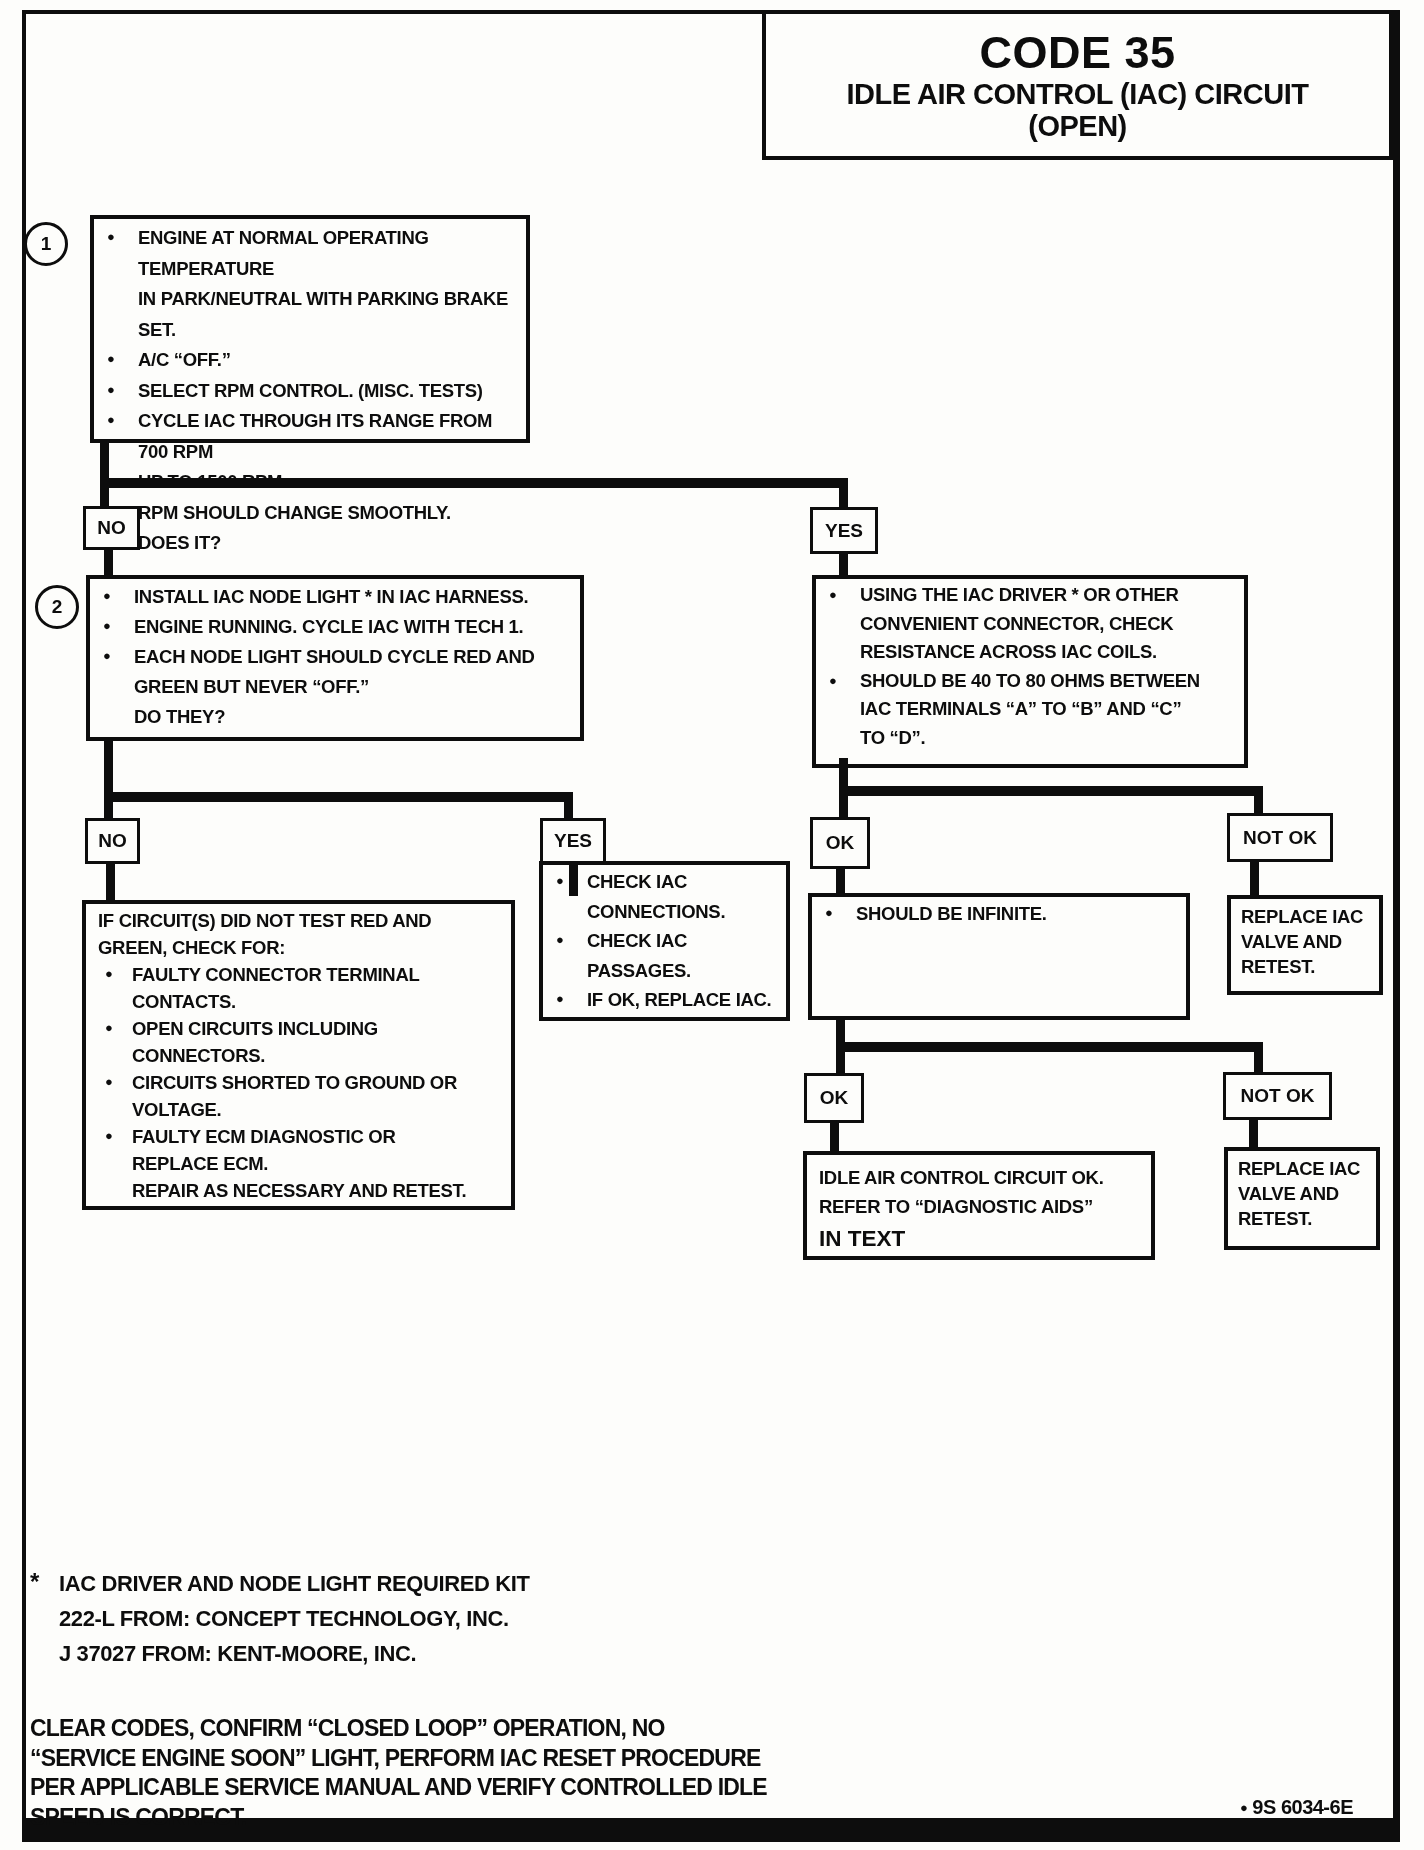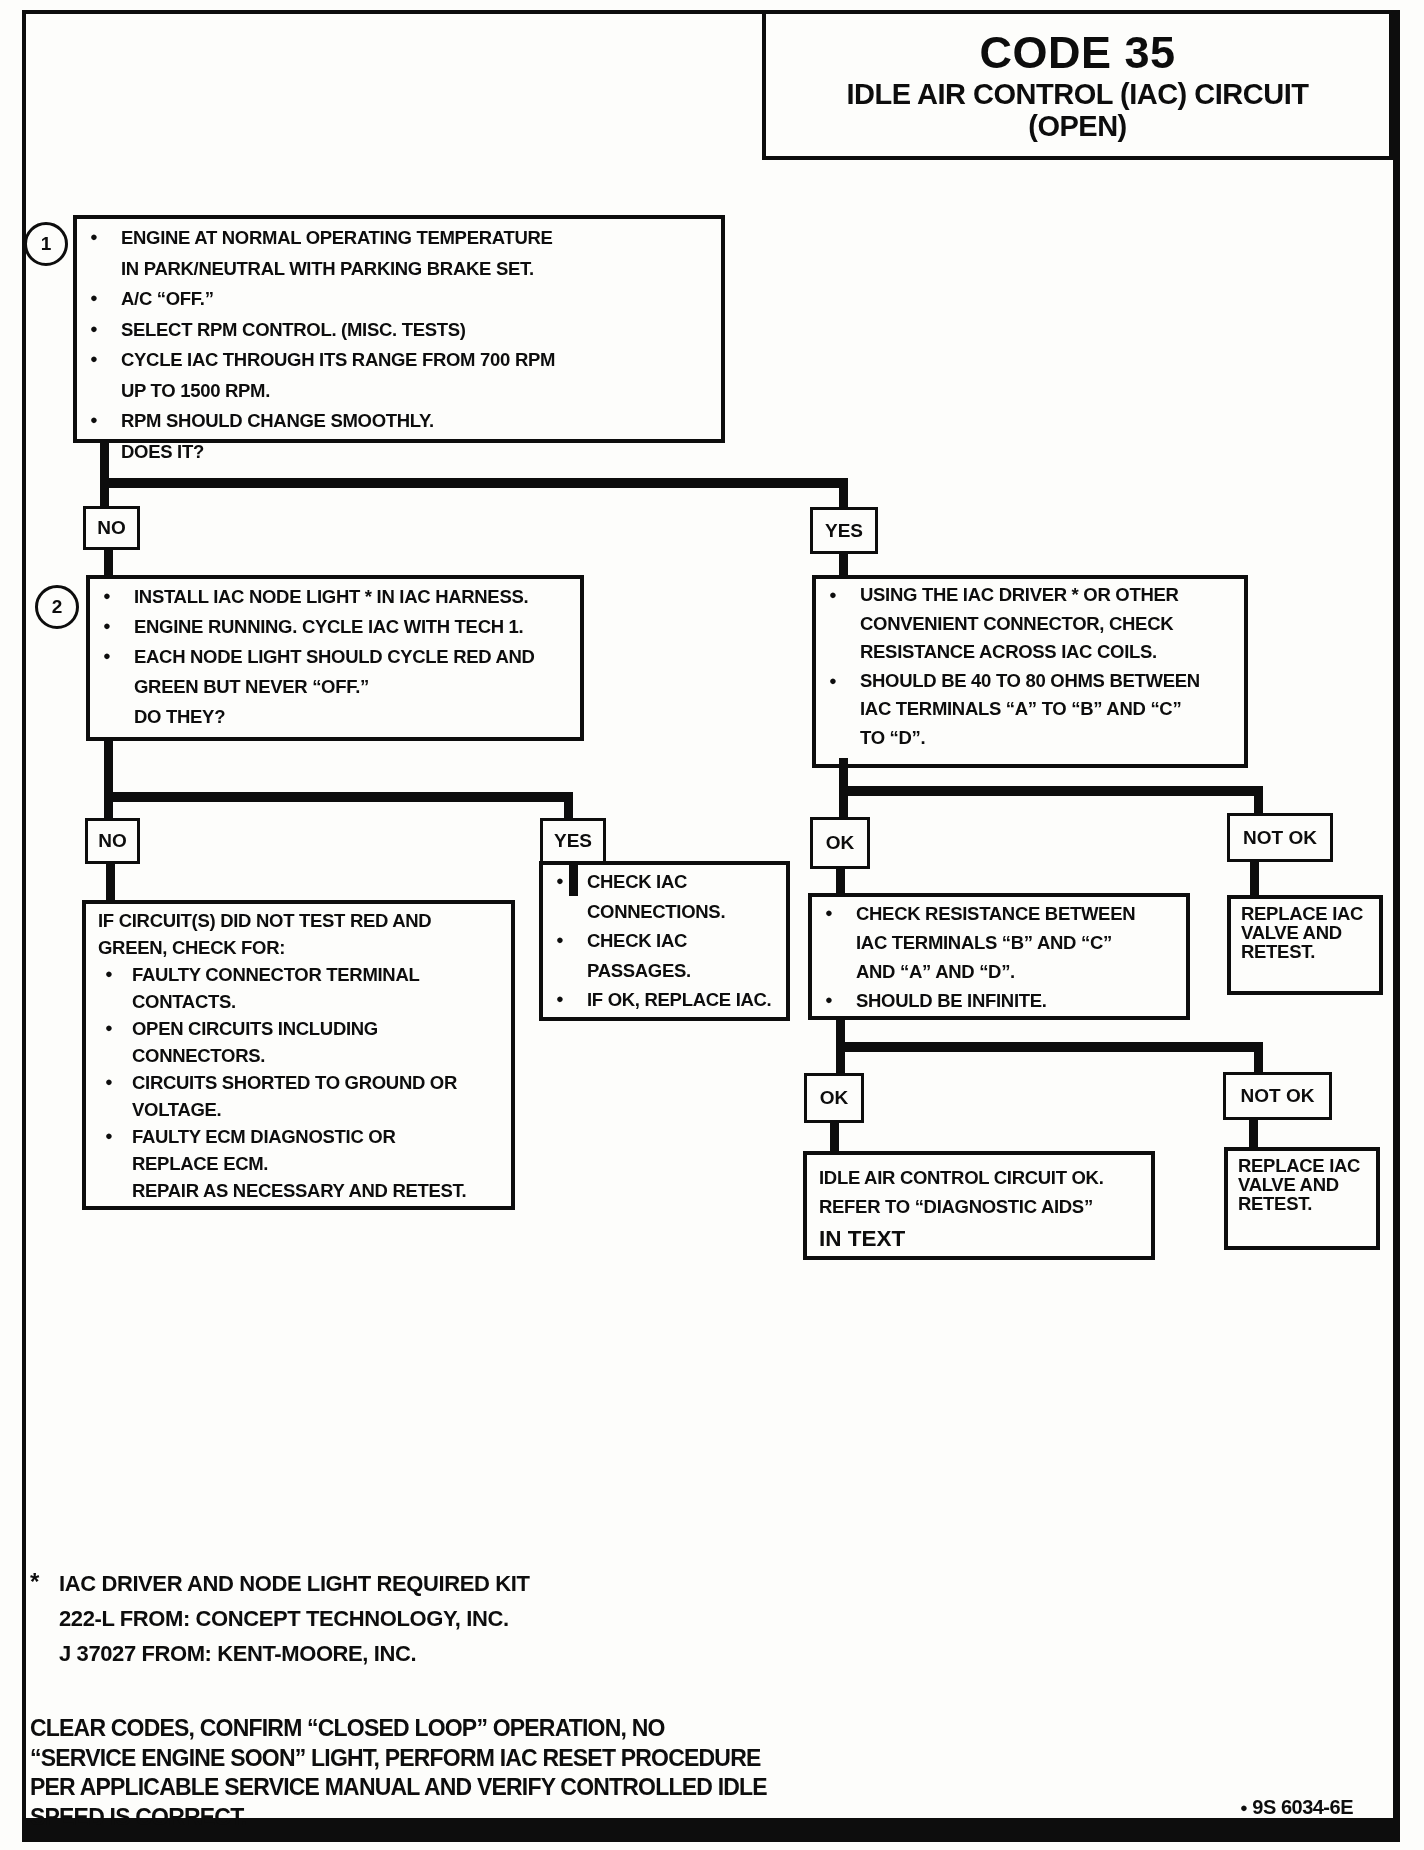--- a/index.html
+++ b/index.html
@@ -44,21 +44,21 @@
   .conn { position:absolute; background:#0d0d0d; }
   .lh305 li { line-height:30.5px; } .b1 { padding:4px 4px 0 6px; }
   .lh30 li  { line-height:30px; }   .b2 { padding:3px 4px 0 6px; }
   .lh285 li { line-height:28.5px; } .b3 { padding:2px 4px 0 6px; }
   .lh295 li { line-height:29.5px; } .b4 { padding:2px 4px 0 6px; }
   .lh29 li  { line-height:29px; }   .b5 { padding:2px 4px 0 6px; }
   .b6 { padding:3px 4px 0 12px; }
   .b6 .intro { line-height:27px; }
   .b6 li { line-height:27px; padding-left:34px; }
   .b6 li::before { top:6px; }
-  .term.rep { font-size:18.5px; line-height:19px; padding-top:5px; }
+  .term.rep { font-size:18.5px; line-height:25px; padding-top:5px; }
   .final-l12 { white-space:pre-line; line-height:29px; }
   .final-l3  { font-size:22.5px; margin-top:5px; letter-spacing:0; }
   .footnote { position:absolute; left:30px; top:1566px; font-size:22px; line-height:35px; letter-spacing:-0.4px; }
   .fn-star { position:absolute; left:0; top:-2px; font-size:24px; }
   .fn-lines { margin-left:29px; }
   .footer {
     position:absolute; left:30px; top:1714px; font-size:23px; line-height:29.5px;
     white-space:pre-line; letter-spacing:-0.8px;
   }
   .doccode { position:absolute; left:1240px; top:1796px; font-size:20px; letter-spacing:-0.5px; }
@@ -73,21 +73,21 @@
 
   <div class="titlebox">
     <div class="t-code">CODE 35</div>
     <div class="t-sub">IDLE AIR CONTROL (IAC) CIRCUIT</div>
     <div class="t-sub">(OPEN)</div>
   </div>
 
   <div class="circle" style="left:24px;top:222px">1</div>
   <div class="circle" style="left:35px;top:585px">2</div>
 
-  <div class="box b1 lh305" style="left:73px;top:215px;width:652px;height:228px">
+  <div class="box b1 lh305" style="left:90px;top:215px;width:440px;height:228px">
     <ul>
       <li>ENGINE AT NORMAL OPERATING TEMPERATURE
 IN PARK/NEUTRAL WITH PARKING BRAKE SET.</li>
       <li>A/C “OFF.”</li>
       <li>SELECT RPM CONTROL. (MISC. TESTS)</li>
       <li>CYCLE IAC THROUGH ITS RANGE FROM 700 RPM
 UP TO 1500 RPM.</li>
       <li>RPM SHOULD CHANGE SMOOTHLY.
 DOES IT?</li>
     </ul>
@@ -135,23 +135,20 @@
       <li>CHECK IAC
 CONNECTIONS.</li>
       <li>CHECK IAC
 PASSAGES.</li>
       <li>IF OK, REPLACE IAC.</li>
     </ul>
   </div>
 
   <div class="box b5 lh29" style="left:808px;top:893px;width:382px;height:127px">
     <ul>
-      <li>CHECK RESISTANCE BETWEEN
-IAC TERMINALS “B” AND “C”
-AND “A” AND “D”.</li>
       <li>SHOULD BE INFINITE.</li>
     </ul>
   </div>
 
   <div class="box term rep" style="left:1227px;top:895px;width:156px;height:100px">REPLACE IAC
 VALVE AND
 RETEST.</div>
 
   <div class="box" style="left:803px;top:1151px;width:352px;height:109px;padding:8px 6px 0 12px">
     <div class="final-l12">IDLE AIR CONTROL CIRCUIT OK.

